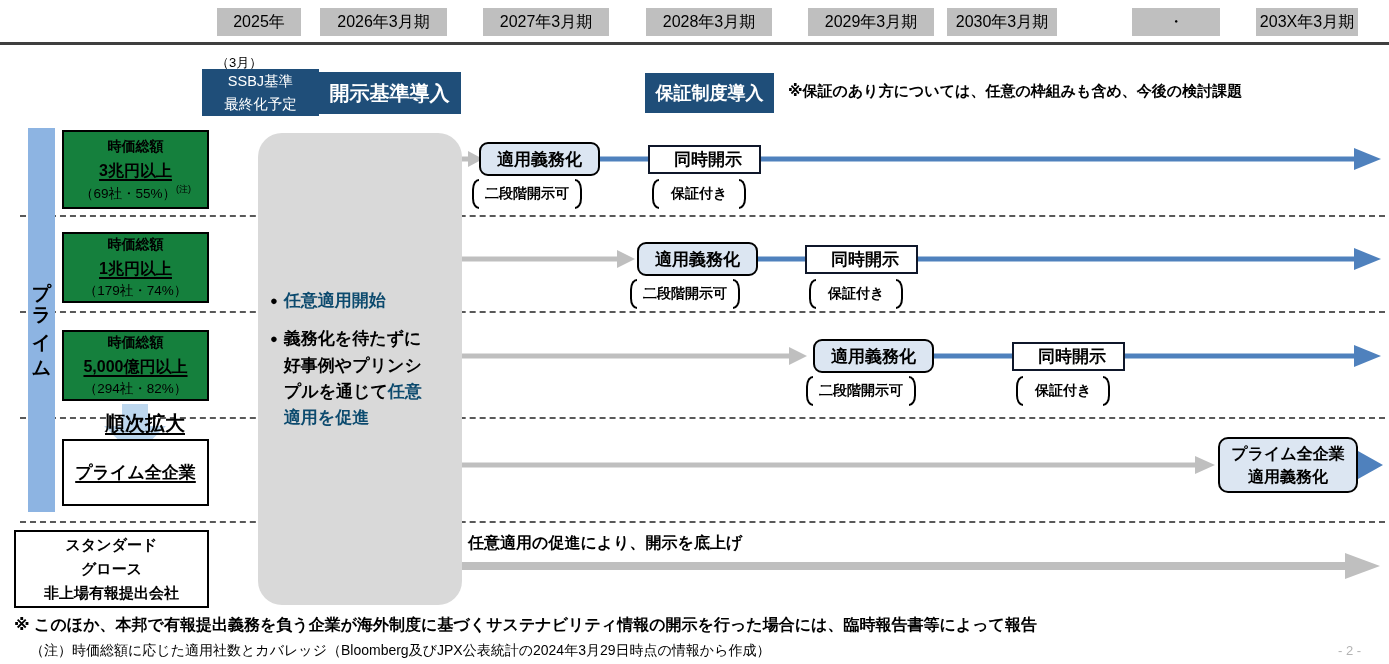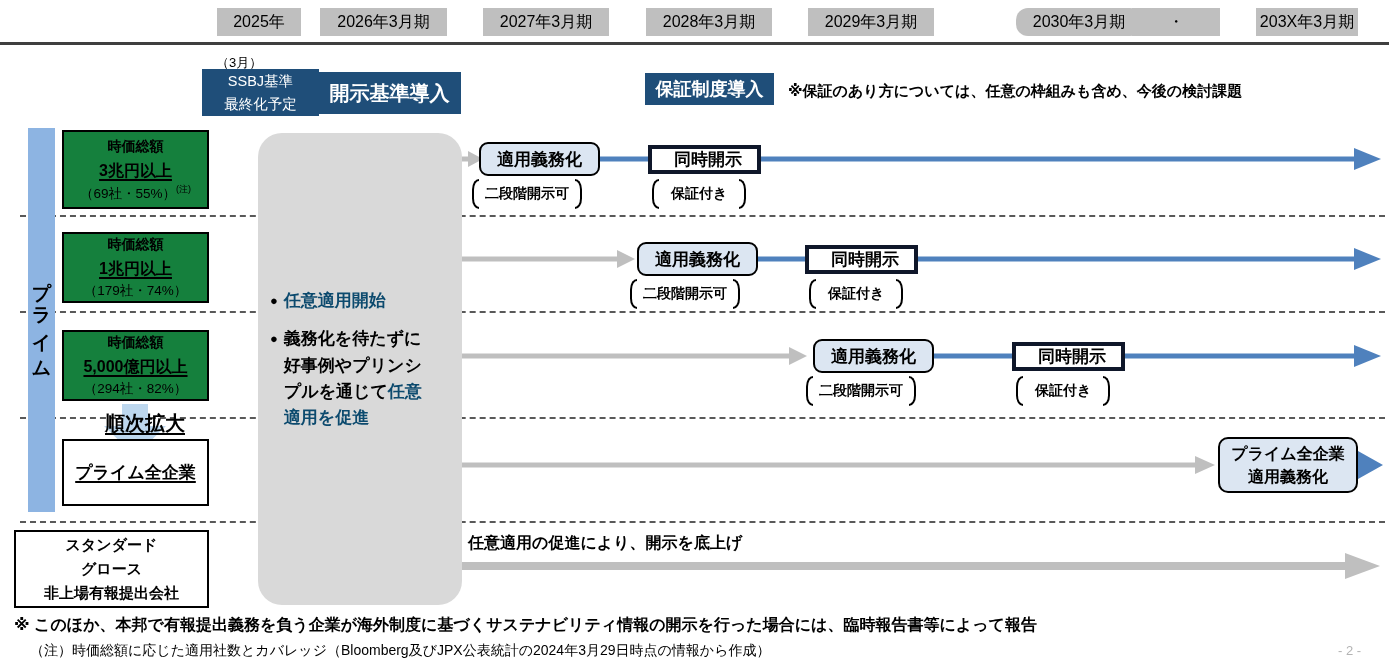--- a/index.html
+++ b/index.html
@@ -41,21 +41,21 @@
     border-radius:24px; z-index:1; }
   .bullets { position:absolute; left:12px; top:155px; width:186px; display:flex; flex-direction:column; gap:12px; }
   .bullet { display:flex; gap:6px; }
   .bullet .dot { font-size:13px; line-height:1; margin-top:6px; color:#000; }
   .bullet .txt { font-size:17px; font-weight:700; line-height:1.55; width:146px; }
   .blue-t { color:#0c4a6e; }
 
   
   .mand-box { position:absolute; width:121px; height:34px; background:#dce6f2; border:2px solid #000; border-radius:9px;
     display:flex; align-items:center; justify-content:center; font-size:17px; font-weight:700; z-index:4; }
-  .simul-box { position:absolute; width:113px; height:29px; background:#fff; border:4px solid #0f172a;
+  .simul-box { position:absolute; width:113px; height:29px; background:#fff; border:2px solid #0f172a;
     display:flex; align-items:center; justify-content:center; font-size:17px; font-weight:700; z-index:4;padding-left:7px; }
   .bracket-note { position:absolute; height:30px; display:flex; align-items:stretch; z-index:4; }
   .bk { width:7px; }
   .bk-l { border-left:2px solid #000; border-top:2px solid #000; border-bottom:2px solid #000; border-radius:8px 0 0 8px / 12px 0 0 12px; }
   .bk-r { border-right:2px solid #000; border-top:2px solid #000; border-bottom:2px solid #000; border-radius:0 8px 8px 0 / 0 12px 12px 0; }
   .bracket-note .bt { display:flex; align-items:center; justify-content:center; padding:0 6px; font-size:14px; font-weight:700; }
 
   .final-box { position:absolute; left:1218px; top:437px; width:140px; height:56px; background:#dce6f2; border:2px solid #000;
     border-radius:10px; display:flex; flex-direction:column; align-items:center; justify-content:center;
     font-size:16px; font-weight:700; line-height:1.45; z-index:4; }
@@ -76,34 +76,34 @@
 </head>
 <body>
 
 <div class="canvas">
 
   <div class="year-chip" style="left:217px;width:84px;">2025年</div>
   <div class="year-chip" style="left:320px;width:127px;">2026年3月期</div>
   <div class="year-chip" style="left:483px;width:126px;">2027年3月期</div>
   <div class="year-chip" style="left:646px;width:126px;">2028年3月期</div>
   <div class="year-chip" style="left:808px;width:126px;">2029年3月期</div>
-  <div class="year-chip" style="left:1016px;width:126px;border-radius:12px;">2030年3月期</div>
+  <div class="year-chip" style="left:947px;width:110px;">2030年3月期</div>
   <div class="year-chip" style="left:1132px;width:88px;">・</div>
   <div class="year-chip" style="left:1256px;width:102px;">203X年3月期</div>
   <div class="top-rule"></div>
 
   <div class="march-note">（3月）</div>
   <div class="navy-box" style="left:202px;top:69px;width:117px;height:47px;font-size:14.5px;line-height:1.55;">
     <div>SSBJ基準</div>
     <div>最終化予定</div>
   </div>
   <div class="navy-box" style="left:318px;top:72px;width:143px;height:42px;font-size:20px;font-weight:700;">
     <div>開示基準導入</div>
   </div>
-  <div class="navy-box" style="left:645px;top:73px;width:129px;height:32px;font-size:18px;font-weight:700;">
+  <div class="navy-box" style="left:645px;top:73px;width:129px;height:40px;font-size:18px;font-weight:700;">
     <div>保証制度導入</div>
   </div>
   <div class="assure-note">※保証のあり方については、任意の枠組みも含め、今後の検討課題</div>
 
   <div class="dash" style="top:215px;"></div>
   <div class="dash" style="top:311px;"></div>
   <div class="dash" style="top:417px;"></div>
   <div class="dash" style="top:521px;"></div>
 
   <div class="sidebar">

